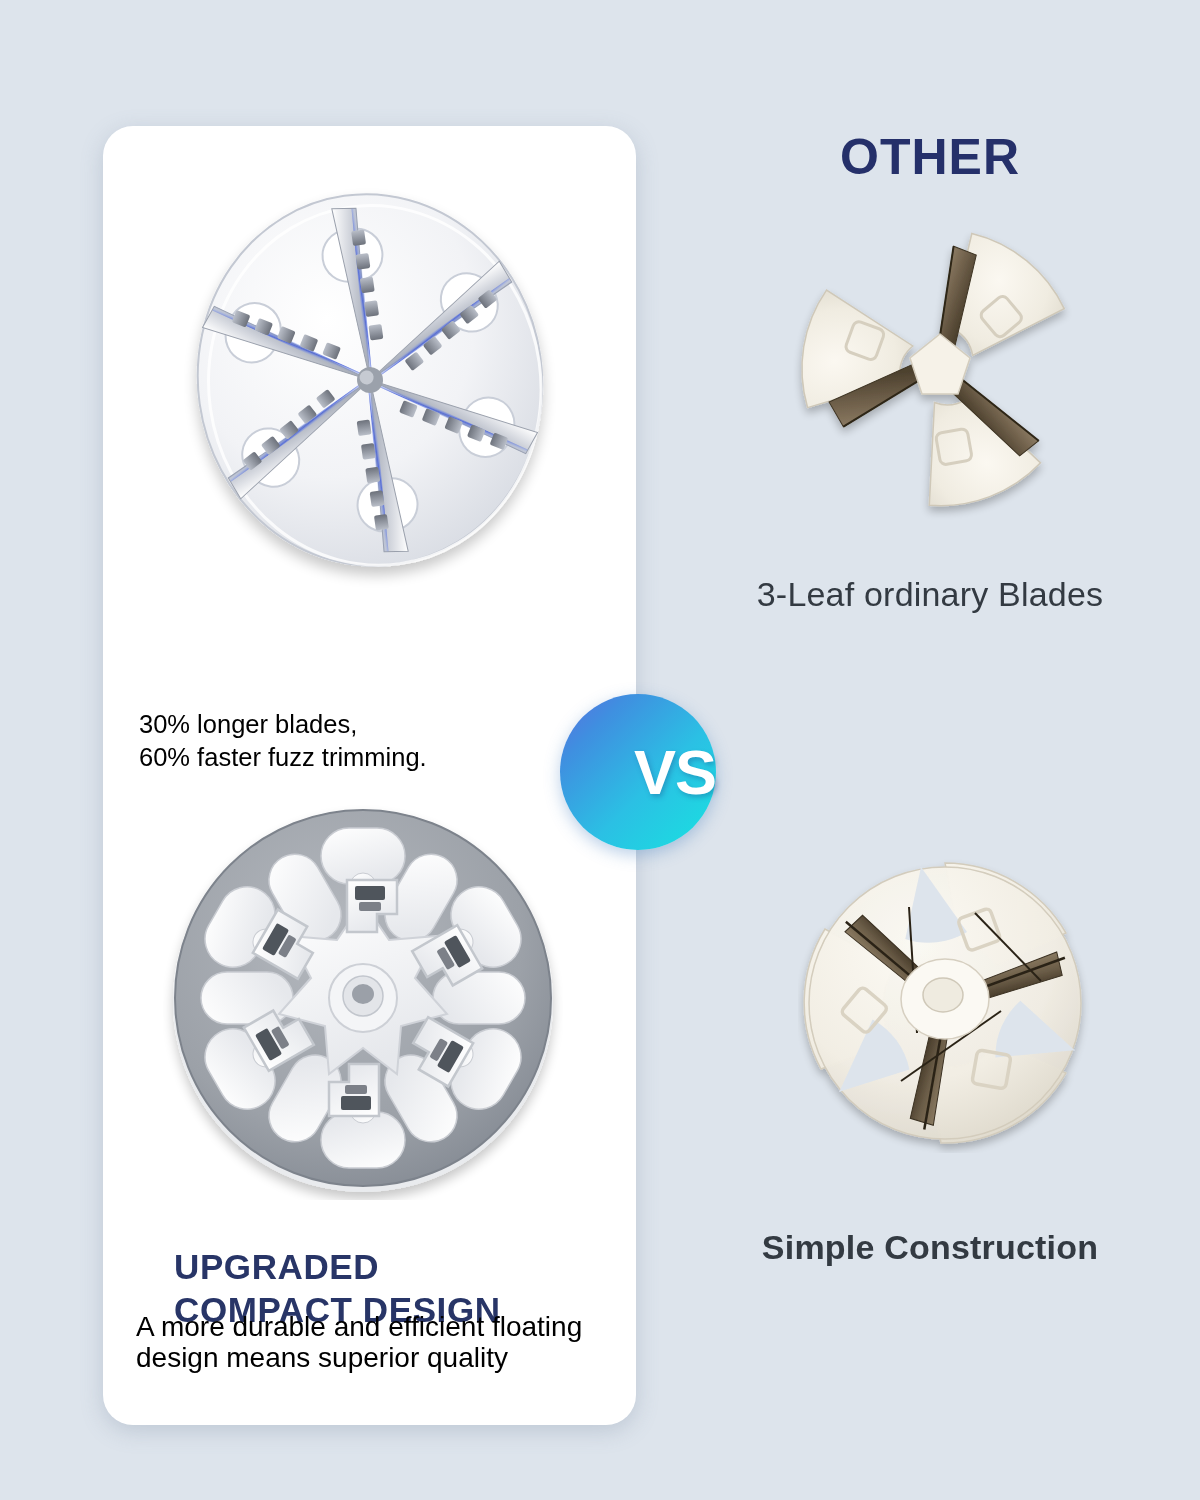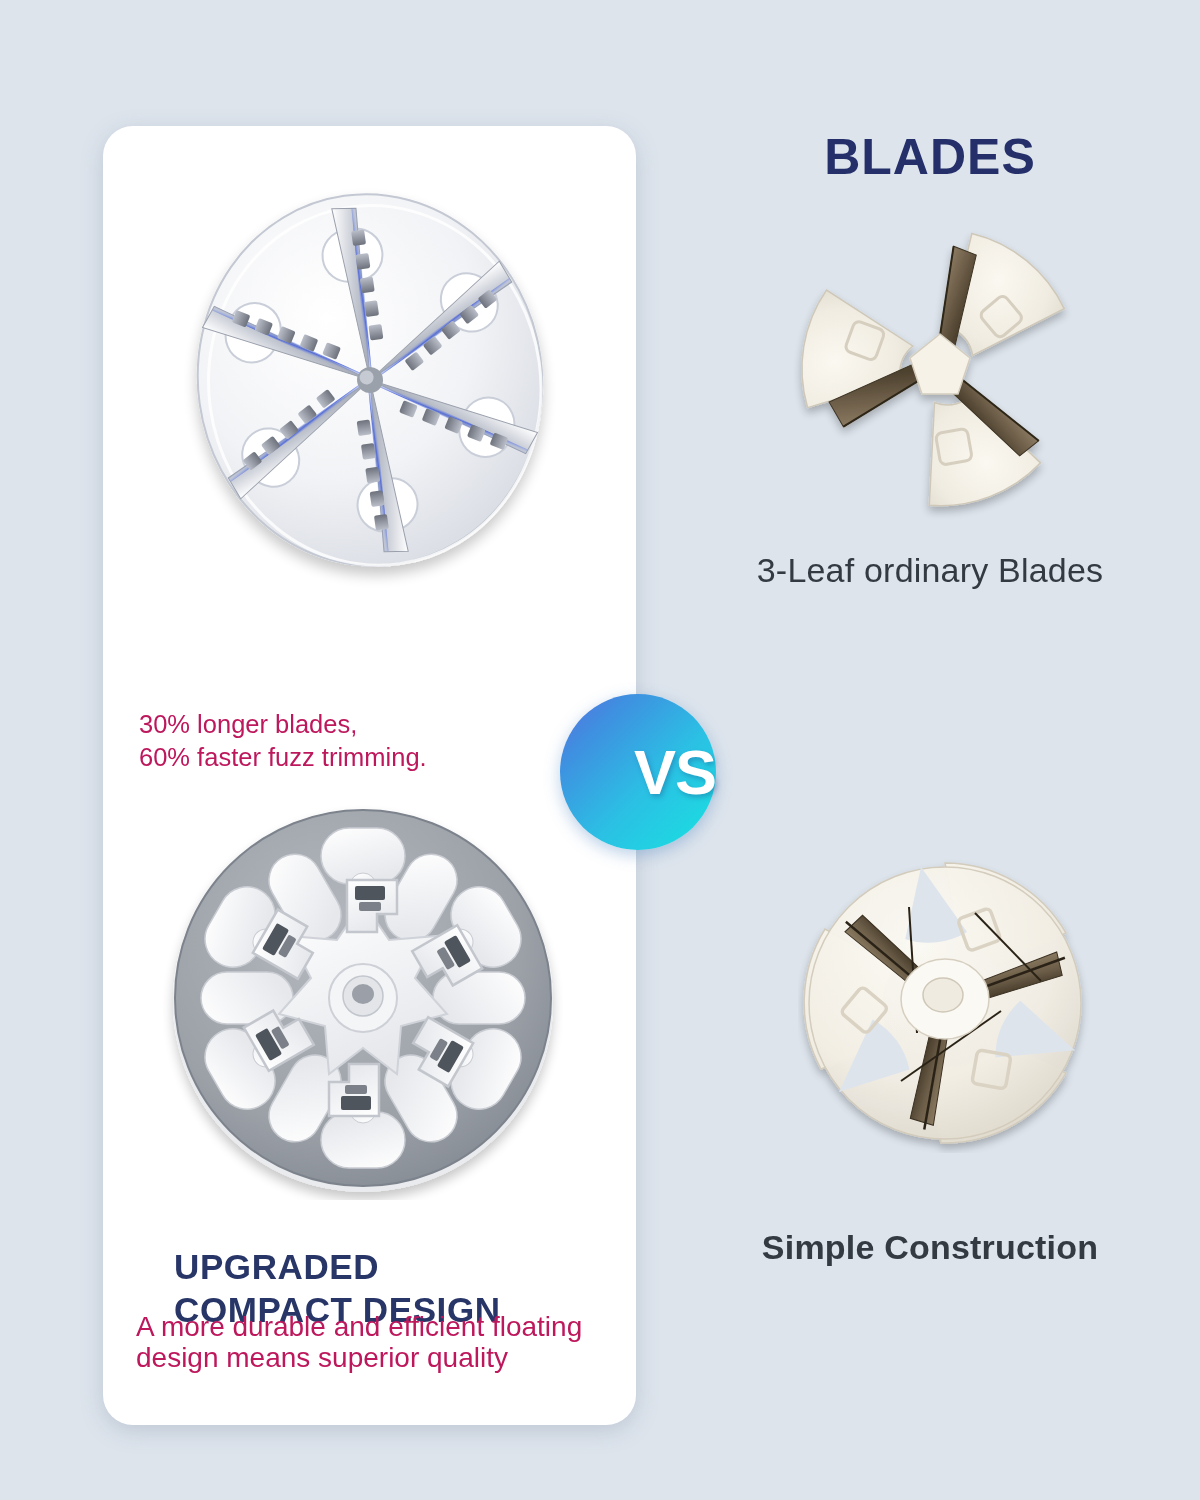--- a/index.html
+++ b/index.html
@@ -39,21 +39,21 @@
     color: #283567;
     font-weight: 700;
     font-size: 35px;
     line-height: 43px;
     letter-spacing: 0.6px;
     font-stretch: condensed;
     white-space: pre-line;
   }
   .hl-body {
     position: absolute;
-    color: #be185d;
+    color: #000000;
     font-size: 25.5px;
     line-height: 33px;
     white-space: pre-line;
   }
 
   #heading-blades { left: 138px; top: 612px; width: 440px; }
   #body-blades    { left: 139px; top: 708px; width: 440px; }
   #heading-design { left: 138px; top: 1245px; width: 440px; margin-left: 36px; }
   #body-design    { left: 136px; top: 1311px; width: 480px; font-size: 28px; line-height: 31px;}
 
@@ -69,21 +69,21 @@
     font-weight: 700;
     letter-spacing: 1px;
   }
   .other-caption {
     position: absolute;
     text-align: center;
     color: #333a42;
     font-size: 34px;
     letter-spacing: 0.2px;
   }
-  #caption-top    { left: 660px; top: 551px; width: 540px; }
+  #caption-top    { left: 660px; top: 575px; width: 540px; }
   #caption-bottom { left: 660px; top: 1228px; width: 540px; font-weight: bold; }
 
   
   .vs-badge {
     position: absolute;
     left: 560px;
     top: 694px;
     width: 156px;
     height: 156px;
     border-radius: 50%;
@@ -385,21 +385,21 @@
           </g>
         </g>
 
         <circle cx="0" cy="0" r="34" fill="#f4f5f7" stroke="#cdd0d6" stroke-width="2"></circle>
         <circle cx="0" cy="-2" r="20" fill="#e3e5e9" stroke="#c2c6cd" stroke-width="1.5"></circle>
         <ellipse cx="0" cy="-4" rx="11" ry="10" fill="#9ba0a8"></ellipse>
       </g>
     </svg>
   </div>
 
-  <div class="other-title">BLADES</div>
+  <div class="other-title">OTHER</div>
 
   <div class="img-box" id="img-other-top">
     <svg viewBox="0 0 305 305" xmlns="http://www.w3.org/2000/svg">
       <defs>
         <radialGradient id="creamG" cx="38%" cy="30%" r="75%">
           <stop offset="0%" stop-color="#fbf8f1"></stop>
           <stop offset="60%" stop-color="#f0ece1"></stop>
           <stop offset="100%" stop-color="#ddd8cb"></stop>
         </radialGradient>
         <linearGradient id="brownBlade" x1="0" y1="0" x2="1" y2="0.6">

